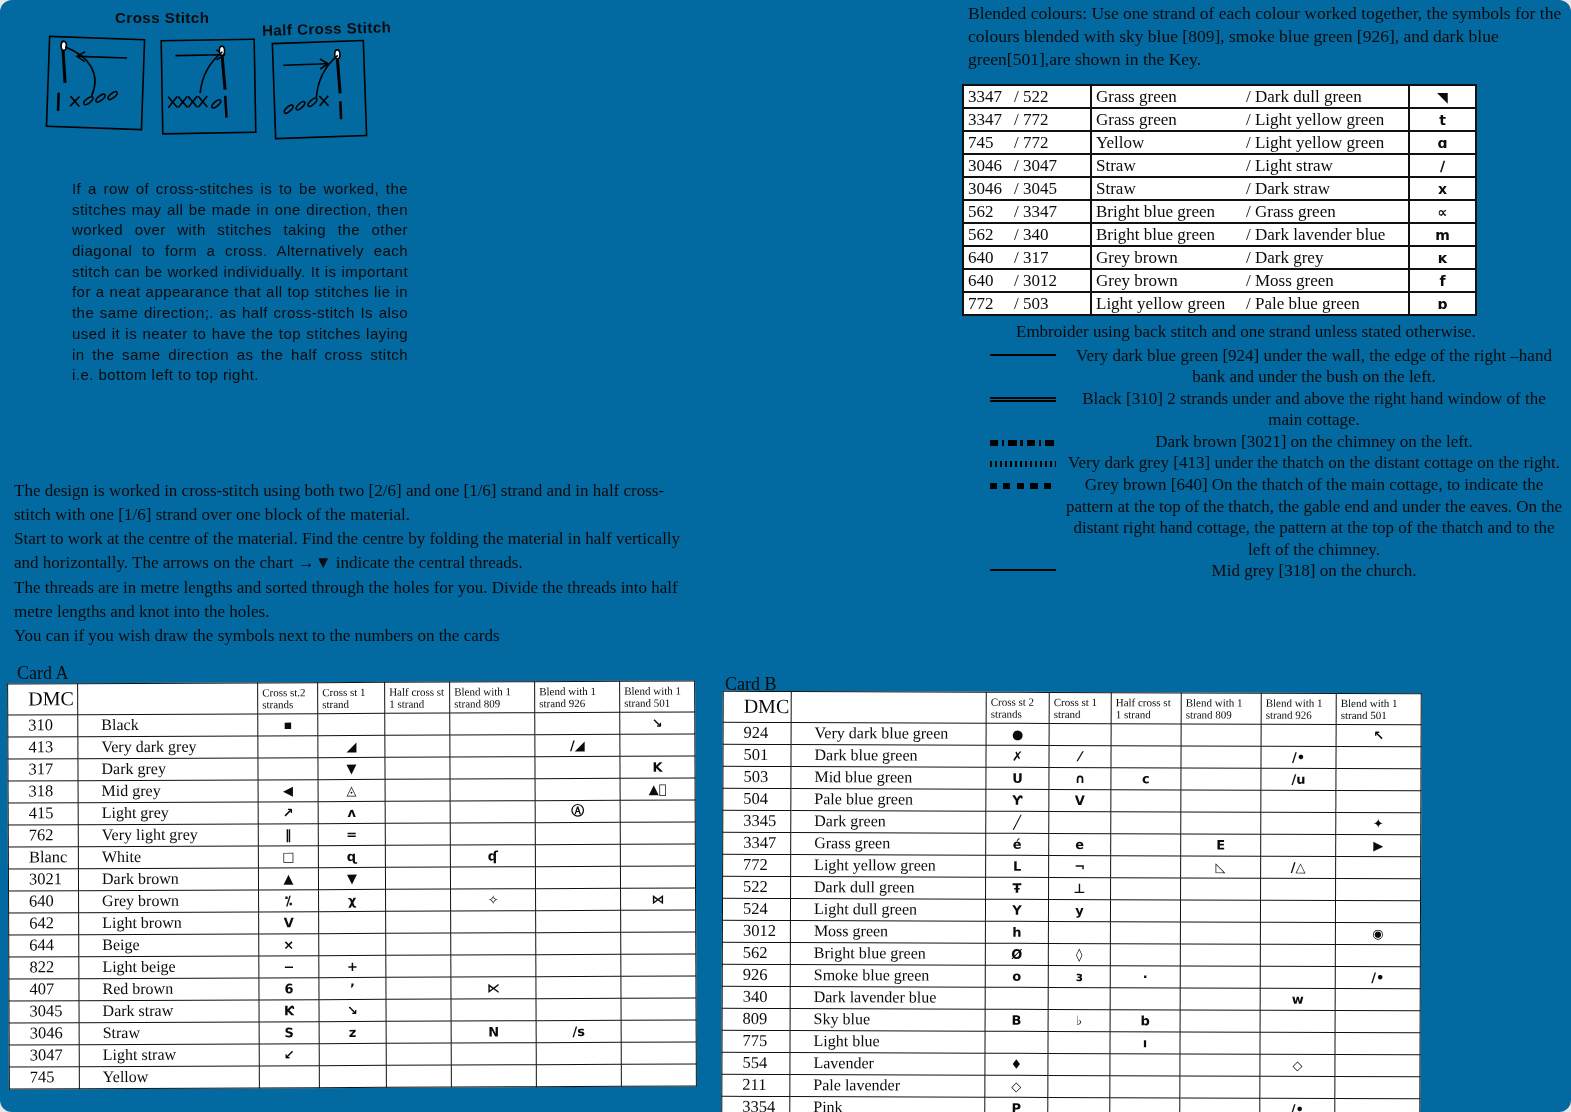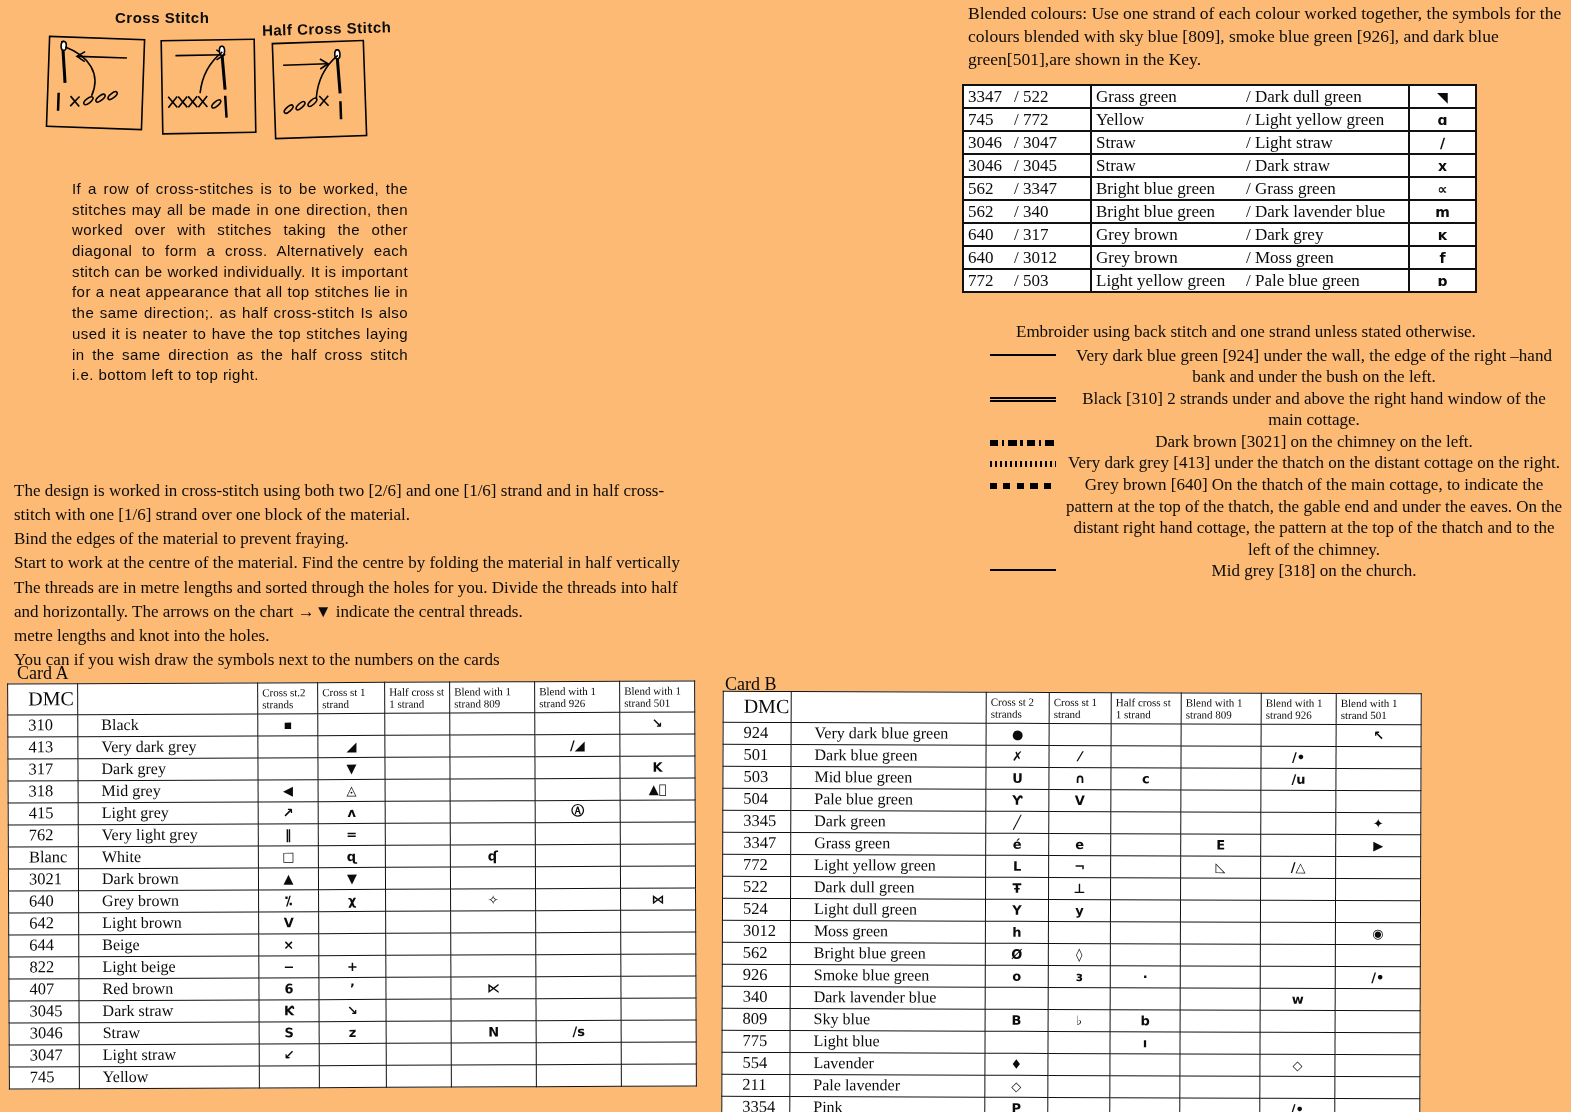--- a/index.html
+++ b/index.html
@@ -1,17 +1,17 @@
 <!DOCTYPE html>
 <html><head>
 <meta charset="utf-8">
 <style>
   html,body{margin:0;padding:0;background:#e8e8e8;}
-  #page{position:relative;width:1571px;height:1112px;background:#fdba74;color:#0b0b0b;overflow:hidden;
-        font-family:"Liberation Serif", serif;}
+  #page{position:relative;width:1571px;height:1112px;background:#0369a1;color:#0b0b0b;overflow:hidden;
+        font-family:"Liberation Serif", serif;border-radius:12px;}
   .abs{position:absolute;}
 
   
   .diag-label{font-family:"Liberation Sans",sans-serif;font-size:15px;font-weight:bold;letter-spacing:.5px;}
   .diag-box{position:absolute;}
   .diag-box svg{display:block;}
 
   
   .intro-para{font-family:"Liberation Sans",sans-serif;font-size:15px;line-height:1.38;
               letter-spacing:.45px;text-align:justify;width:336px;font-weight:500;}
@@ -119,41 +119,45 @@
           <line x1="56" y1="56" x2="47" y2="66"></line>
       </g>
     </svg>
   </div>
 
   <div class="abs intro-para" style="left:72px;top:179px;">If a row of cross-stitches is to be worked, the stitches may all be made in one direction, then worked over with stitches taking the other diagonal to form a cross. Alternatively each stitch can be worked individually. It is important for a neat appearance that all top stitches lie in the same direction;. as half cross-stitch Is also used it is neater to have the top stitches laying in the same direction as the half cross stitch i.e. bottom left to top right.</div>
 
   <div class="abs instr" style="left:14px;top:479px;">
       <div>The design is worked in cross-stitch using both two [2/6] and one [1/6] strand and in half cross-</div>
       <div>stitch with one [1/6] strand over one block of the material.</div>
-      <div>Bind the edges of the material to prevent fraying.</div>
       <div>Start to work at the centre of the material. Find the centre by folding the material in half vertically</div>
+      <div>and horizontally. The arrows on the chart →▼ indicate the central threads.</div>
       <div>The threads are in metre lengths and sorted through the holes for you. Divide the threads into half</div>
-      <div>and horizontally. The arrows on the chart →▼ indicate the central threads.</div>
       <div>metre lengths and knot into the holes.</div>
       <div>You can if you wish draw the symbols next to the numbers on the cards</div>
     </div>
 
   <div class="abs blend-intro" style="left:968px;top:2px;">Blended colours: Use one strand of each colour worked together, the symbols for the colours blended with sky blue [809], smoke blue green [926], and dark blue green[501],are shown in the Key.</div>
 
   <table class="abs blend-table" style="left:962px;top:84px;width:513px;" id="blend-table">
     <colgroup>
         <col style="width:128px">
         <col style="width:318px">
         <col style="width:67px">
       </colgroup>
     <tbody>
         <tr>
           <td class="b-codes"><span class="c1">3347</span>/ 522</td>
           <td class="b-names"><span class="n1">Grass green</span>/ Dark dull green</td>
           <td class="b-sym">◥</td>
+        </tr>
+        <tr>
+          <td class="b-codes"><span class="c1">3347</span>/ 772</td>
+          <td class="b-names"><span class="n1">Grass green</span>/ Light yellow green</td>
+          <td class="b-sym">t</td>
         </tr>
         <tr>
           <td class="b-codes"><span class="c1">745</span>/ 772</td>
           <td class="b-names"><span class="n1">Yellow</span>/ Light yellow green</td>
           <td class="b-sym">ɑ</td>
         </tr>
         <tr>
           <td class="b-codes"><span class="c1">3046</span>/ 3047</td>
           <td class="b-names"><span class="n1">Straw</span>/ Light straw</td>
           <td class="b-sym">∕</td>

